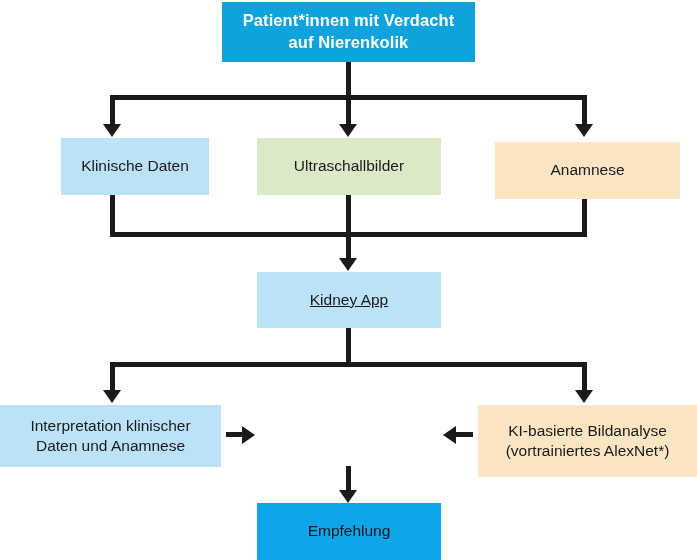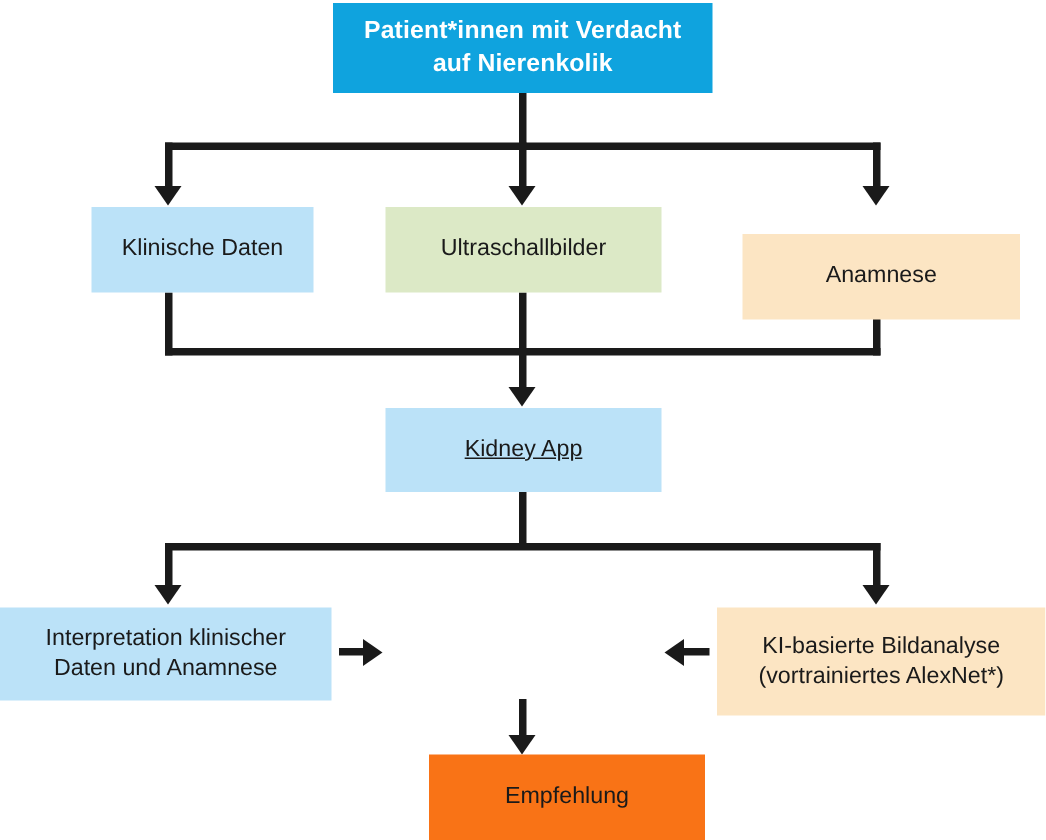--- a/index.html
+++ b/index.html
@@ -42,21 +42,21 @@
     letter-spacing: .1px;
   }
   .node.plain {
     background: transparent;
   }
 
   
   #n-header      { left: 222px; top: 2px;   width: 253px; height: 60px; }
   #n-klinische   { left: 17px;  top: 138px; width: 148px; height: 57px; margin-left: 44px; }
   #n-ultraschall { left: 257px; top: 138px; width: 184px; height: 57px; }
-  #n-anamnese    { left: 495px; top: 156px; width: 185px; height: 57px; }
+  #n-anamnese    { left: 495px; top: 142px; width: 185px; height: 57px; }
   #n-kidneyapp   { left: 257px; top: 272px; width: 184px; height: 56px; text-decoration: underline; }
   #n-interpret   { left: 0px;   top: 405px; width: 221px; height: 62px; }
   #n-zusammen    { left: 251px; top: 405px; width: 196px; height: 60px; }
   #n-kibasiert   { left: 478px; top: 405px; width: 219px; height: 72px; }
   #n-empfehlung  { left: 257px; top: 503px; width: 184px; height: 57px; }
 
   
   .ln {
     position: absolute;
     background: #1a1a1a;
@@ -155,17 +155,17 @@
   </div>
 
 
   <div class="node" id="n-kibasiert" style="background:#fce5c3;">
     <span>
       <span>KI-basierte Bildanalyse</span><br>
       <span>(vortrainiertes AlexNet*)</span>
     </span>
   </div>
 
-  <div class="node" id="n-empfehlung" style="background:#f97316;margin-left:29px;">
+  <div class="node" id="n-empfehlung" style="background:#0ea5e9;">
     <span>Empfehlung</span>
   </div>
 
 </div>
 
 </body></html>

